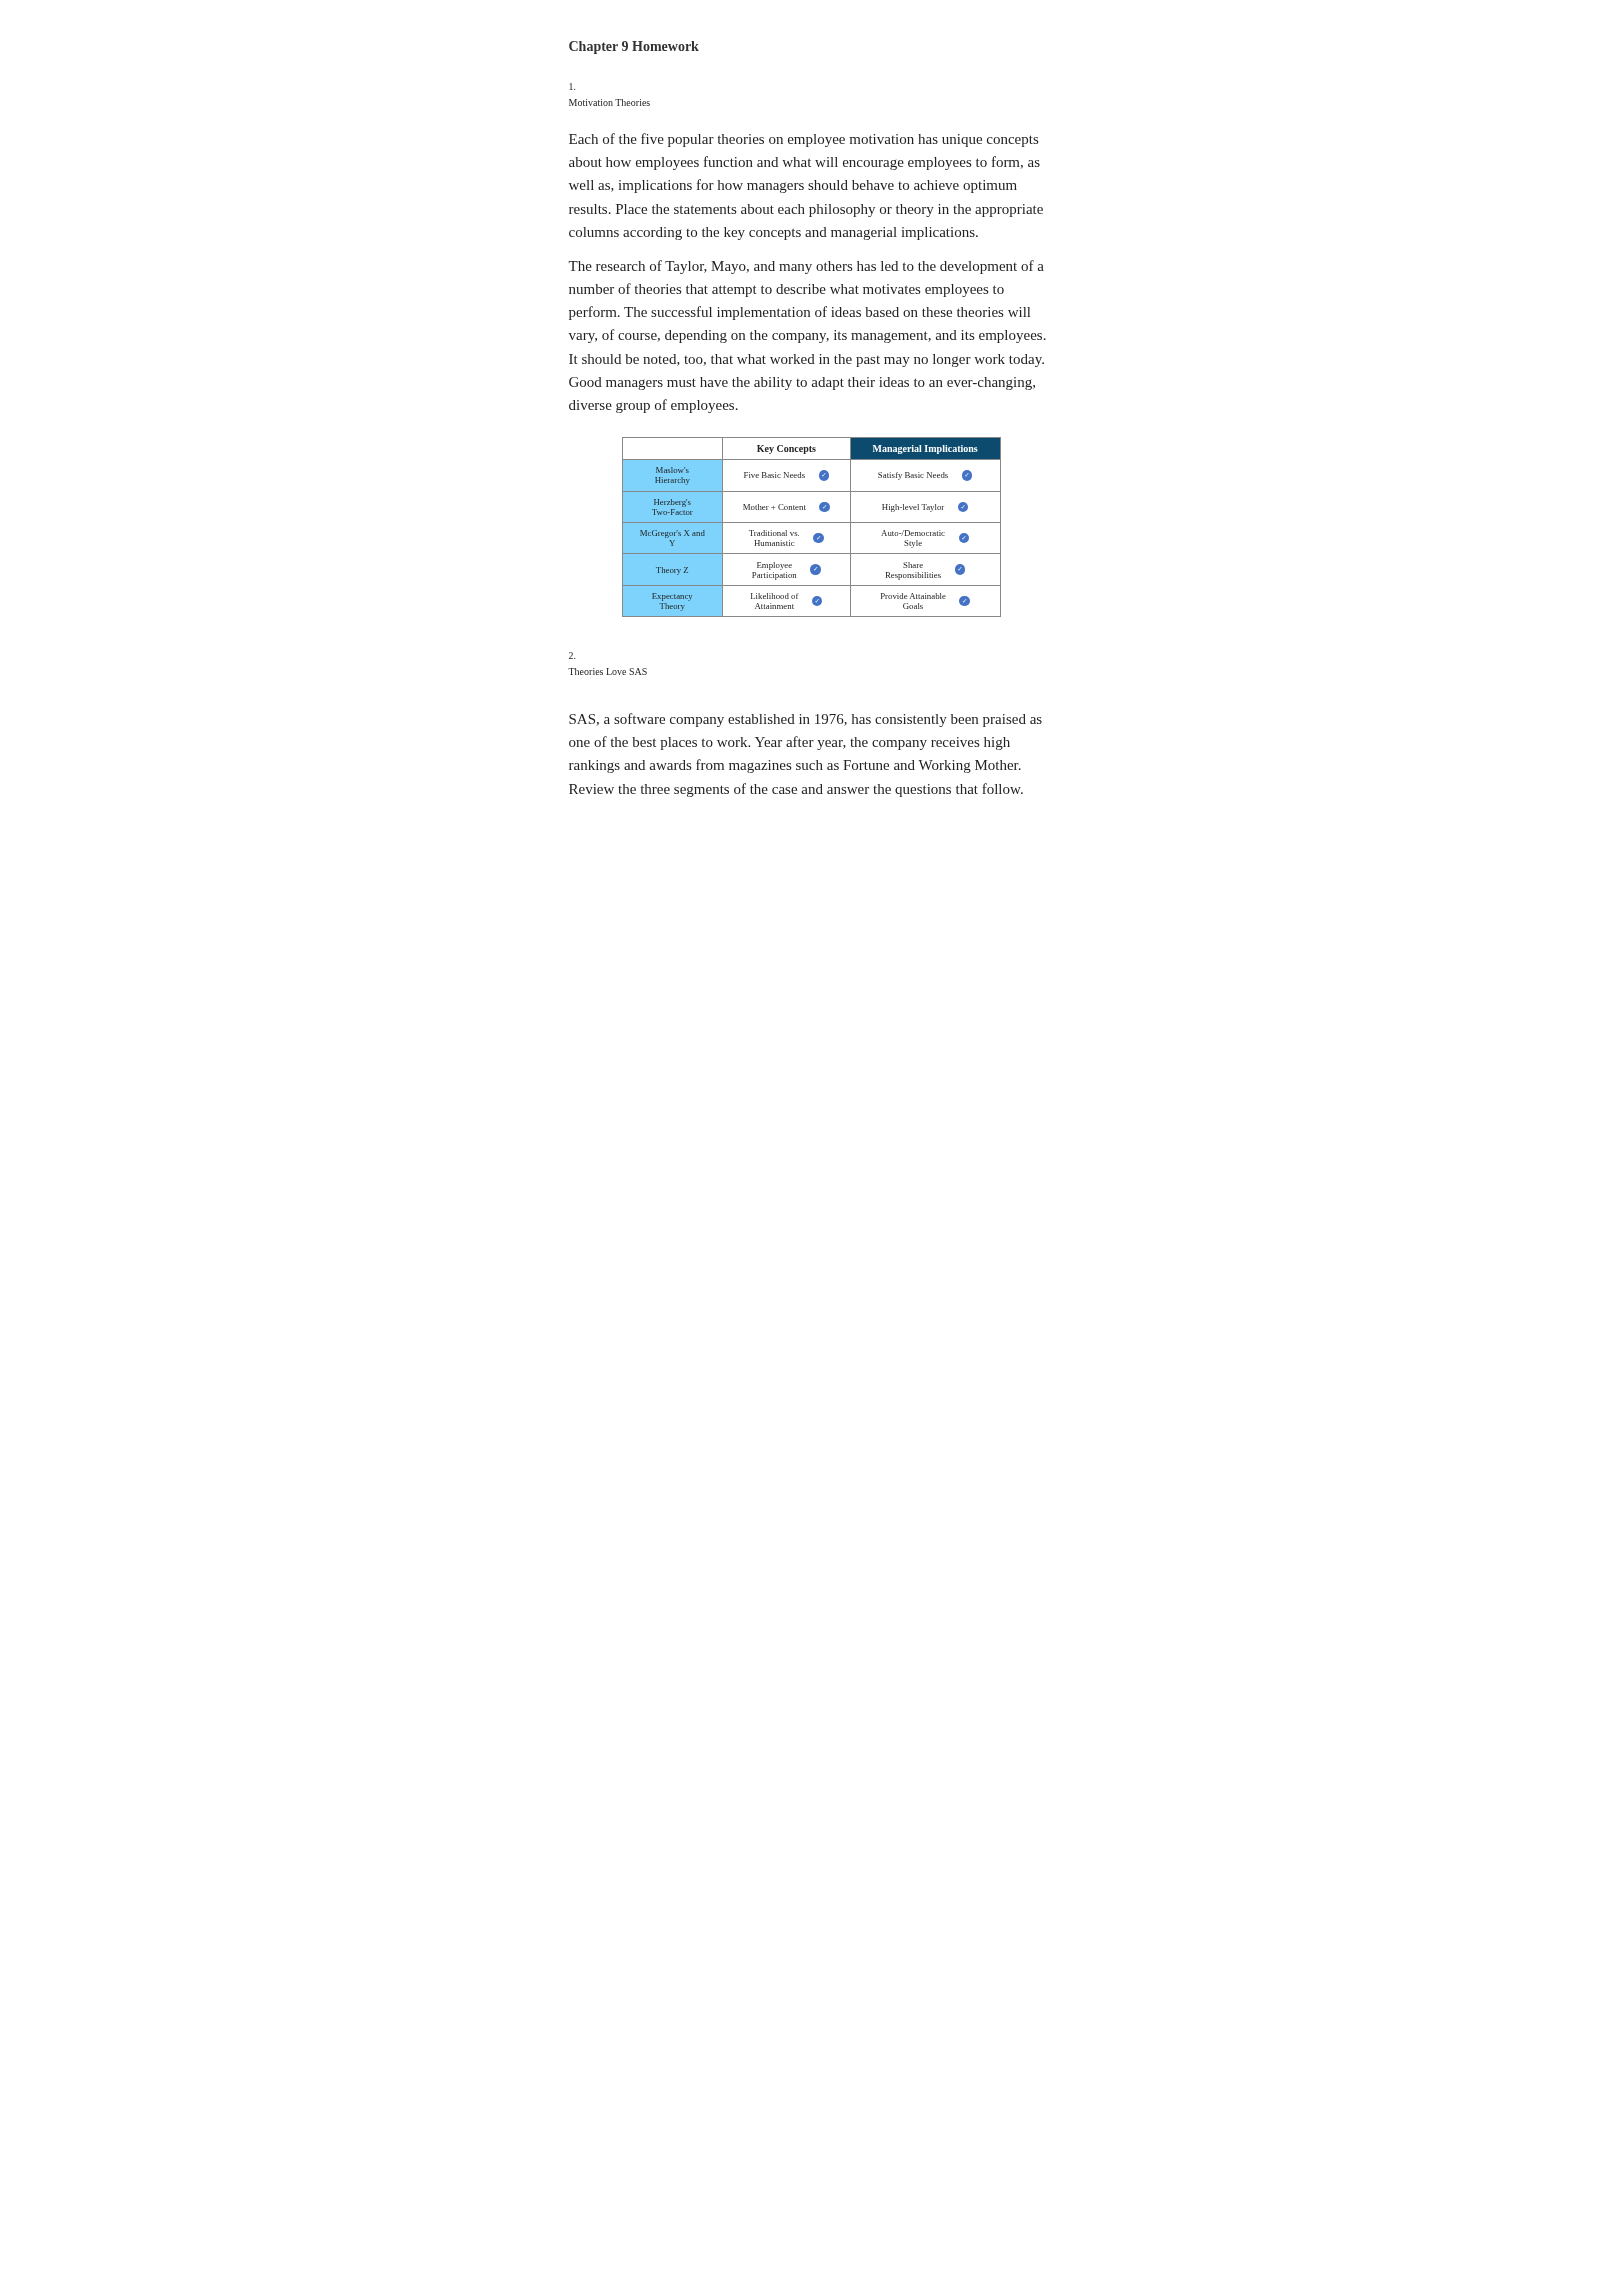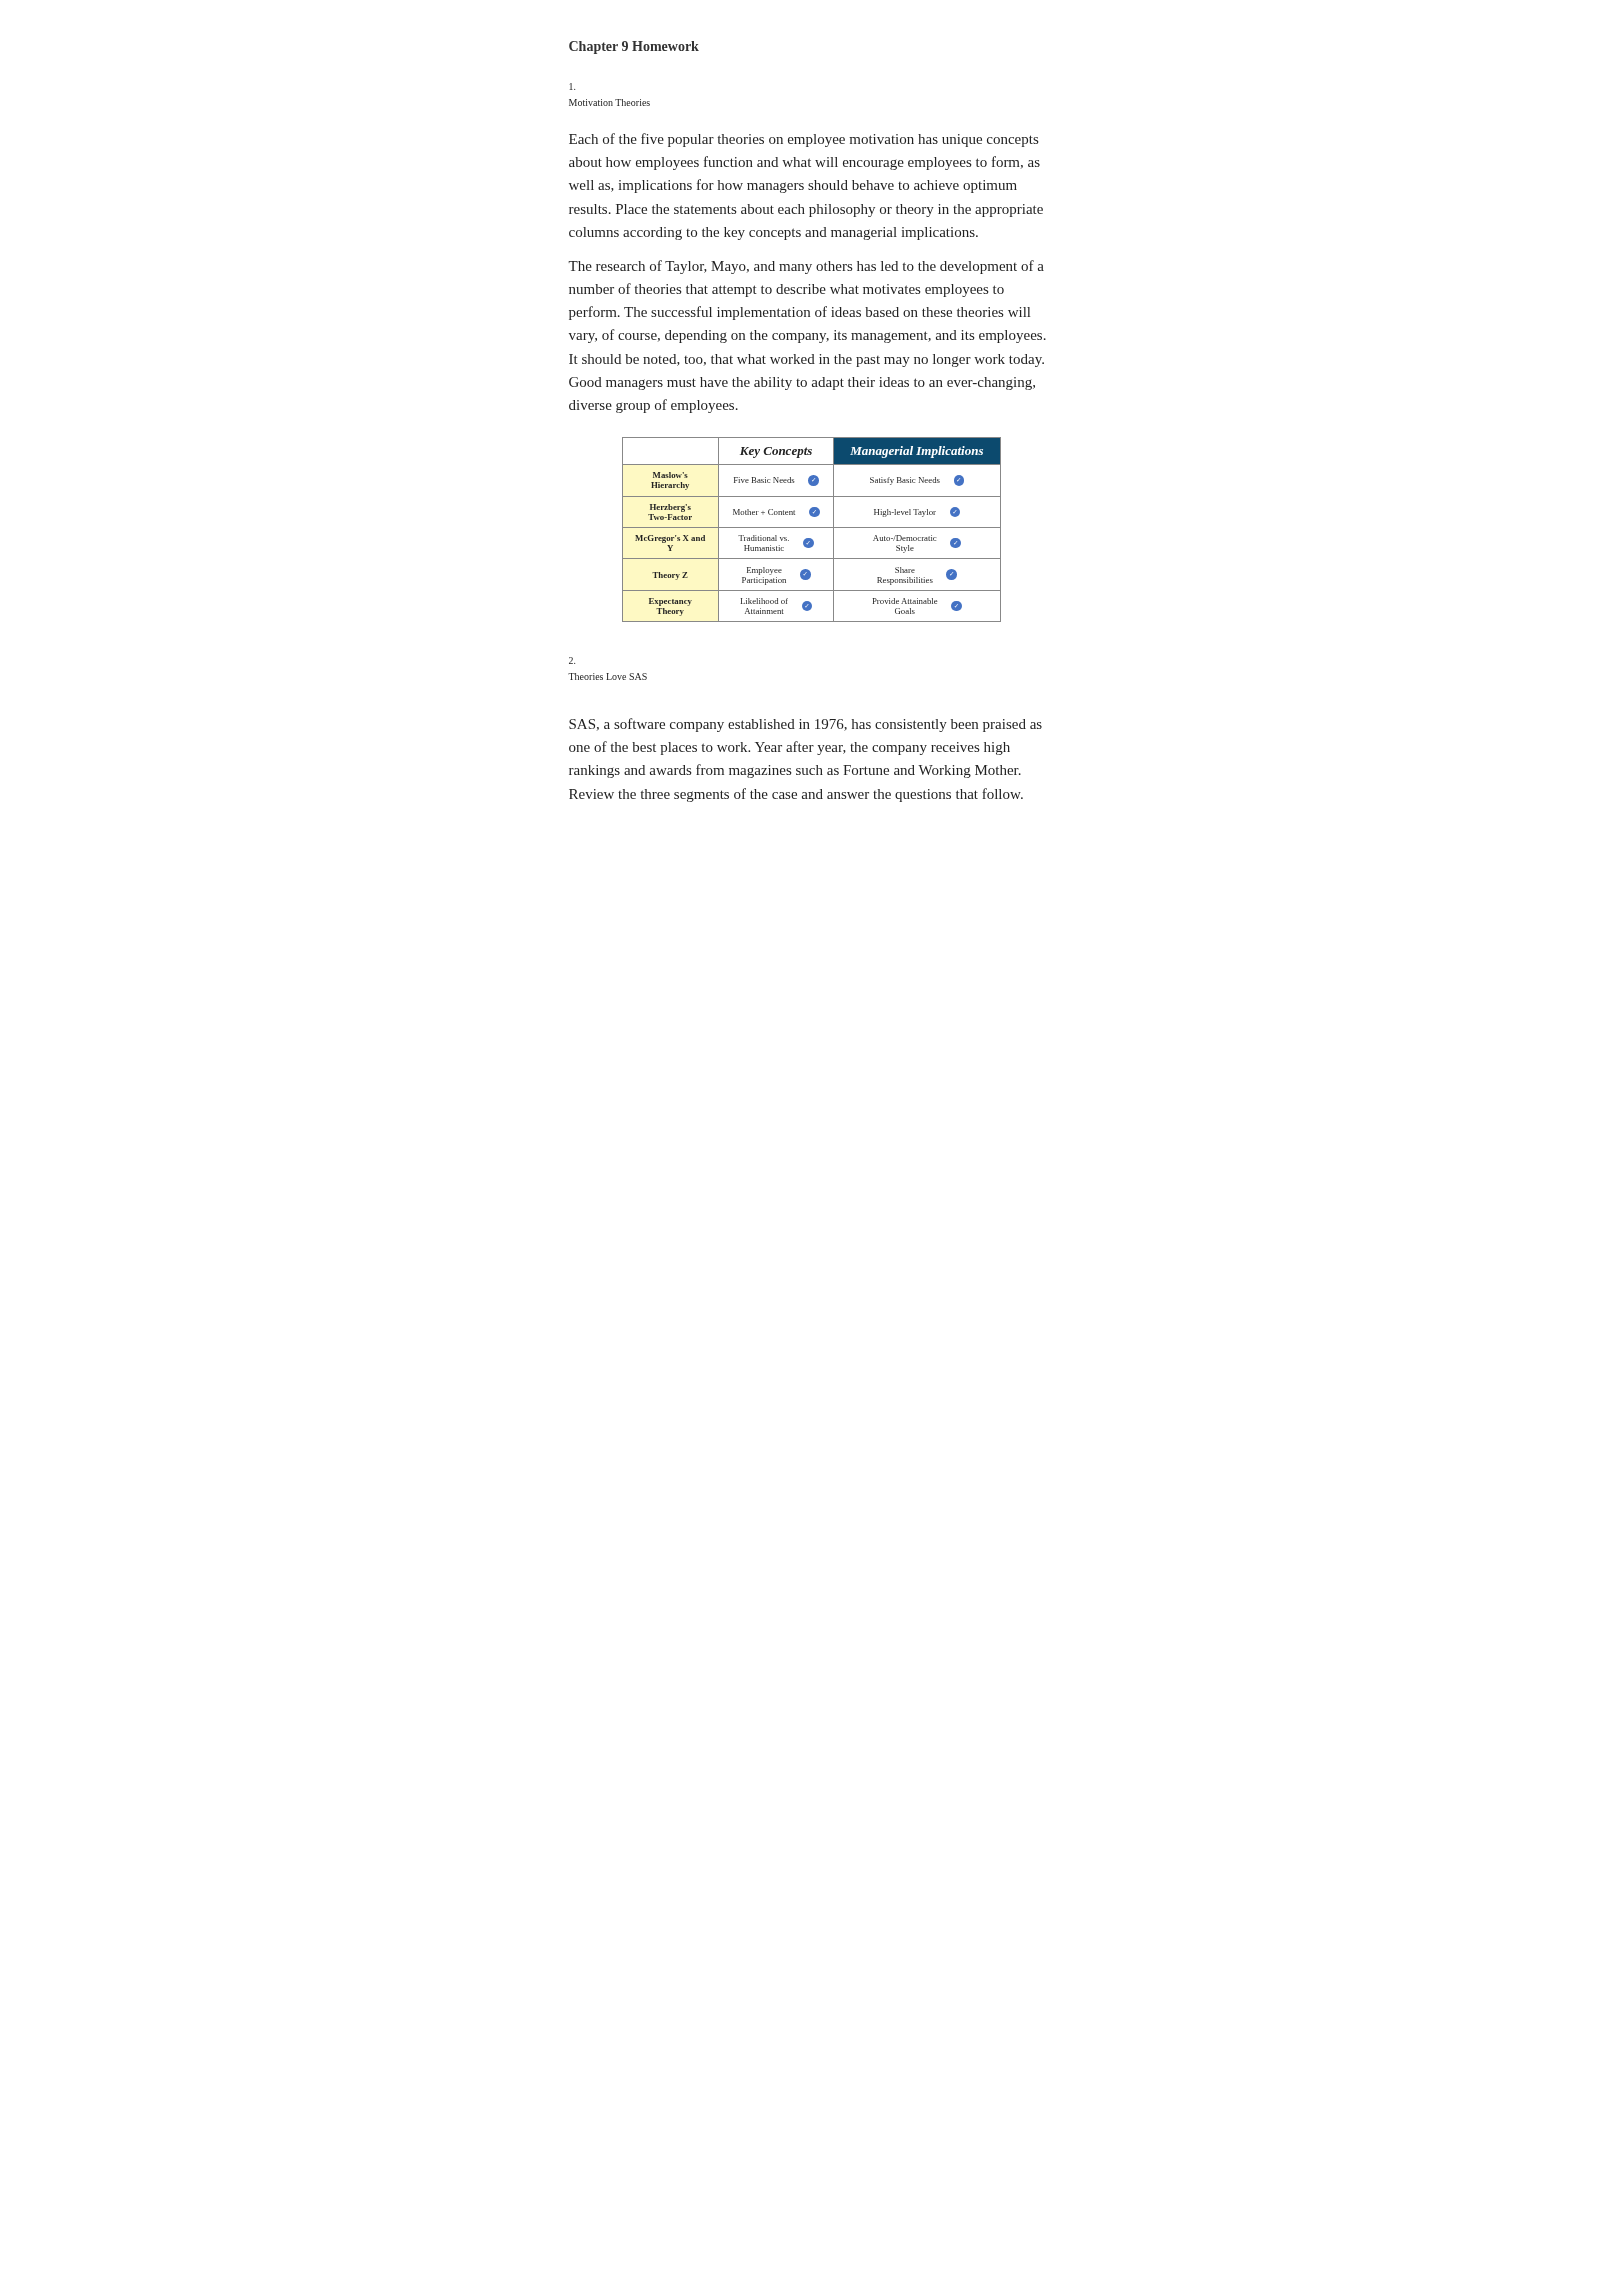--- a/index.html
+++ b/index.html
@@ -59,22 +59,21 @@
       border: 0.7px solid #888;
       padding: 5.2px 7.9px;
       text-align: center;
       font-size: 8.8px;
       vertical-align: middle;
     }
 
     thead th {
       background: #fff;
       font-weight: bold;
-      font-size: 13px;
-      font-style: italic;
+      font-size: 10px;
     }
 
     .header-managerial {
       background: #0c4a6e;
       color: #fff;
       font-weight: bold;
     }
 
     .header-key {
       background: #fff;
@@ -105,22 +104,22 @@
     .section-2 {
       margin-top: 33px;
     }
 
     .empty-header {
       background: #fff;
       border: 0.7px solid #888;
     }
 
     tbody tr td:first-child {
-      background: #fef9c3;
-      font-weight: bold;
+      background: #7dd3fc;
+      font-weight: normal;
     }
   </style>
 </head>
 <body>
 
 <p class="chapter-title">Chapter 9 Homework</p>
 
 <p class="section-number">1.</p>
 <p class="section-title">Motivation Theories</p>
 

